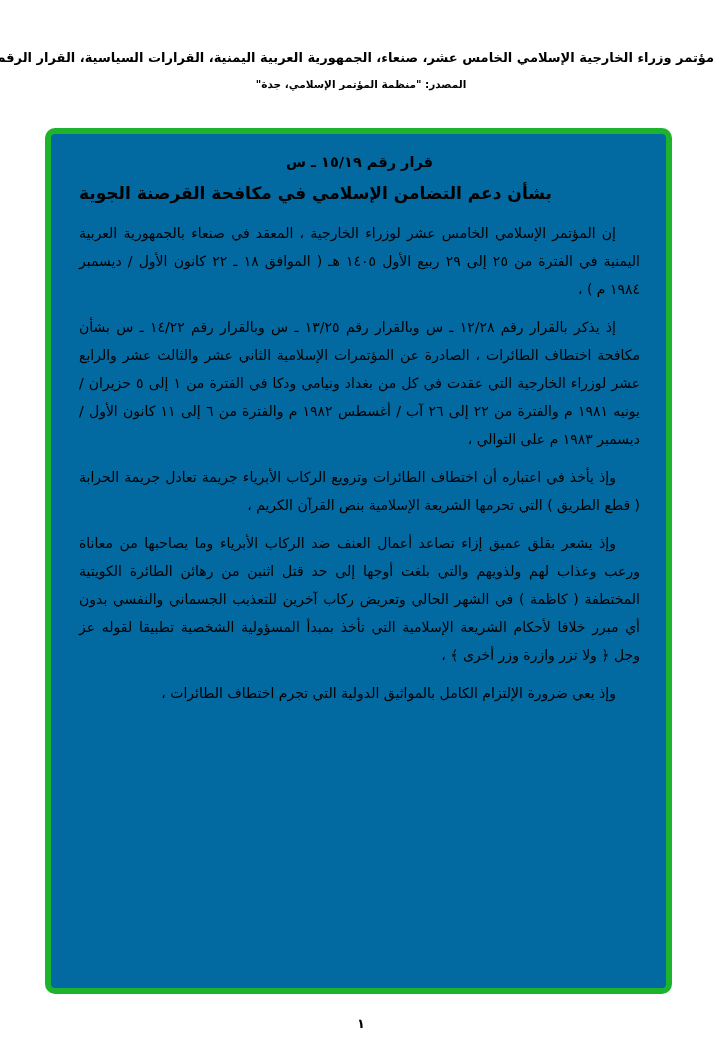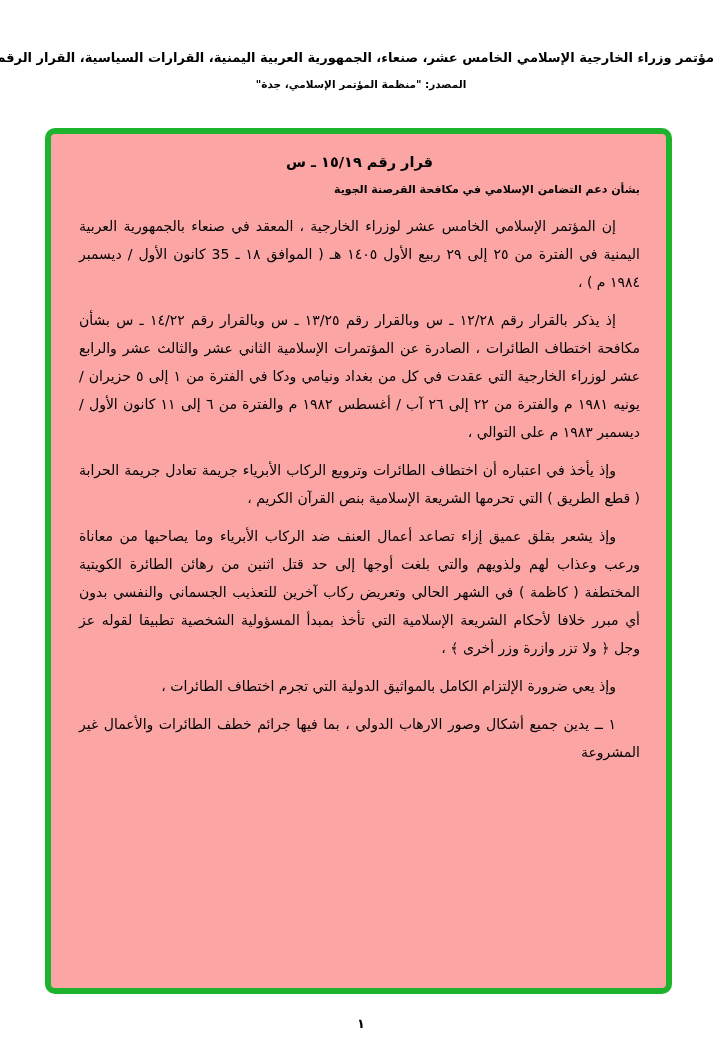--- a/index.html
+++ b/index.html
@@ -20,32 +20,32 @@
   }
   .header-source {
     font-size:10.5px; font-weight:bold; margin-top:13px;
   }
 
   .green-box {
     position:absolute; left:45px; top:128px;
     width:627px; height:866px;
     border:6px solid #1db32c; border-radius:10px;
     box-sizing:border-box; overflow:hidden;
-    background:#fca5a5;
+    background:#0369a1;
   }
   .content {
     position:absolute; top:0; right:0; left:0; bottom:0;
     padding:12px 26px 0 28px;
     direction:rtl;
   }
   .title-number {
     text-align:center; font-size:14.5px; font-weight:600; margin-top:8px;
   }
   .title-subject {
-    text-align:right; font-size:11px; font-weight:bold; margin-top:13px;
+    text-align:left; font-size:17px; font-weight:bold; margin-top:13px;
   }
   .para {
     font-size:14px; line-height:28px;
     text-align:justify; text-align-last:right;
     text-indent:24px;
     margin:10px 0 0 0;
   }
   .para:first-of-type { margin-top:16px; }
 
   .page-number {
@@ -61,24 +61,23 @@
   <div class="header">
     <div class="header-line">مؤتمر وزراء الخارجية الإسلامي الخامس عشر، صنعاء، الجمهورية العربية اليمنية، القرارات السياسية، القرار الرقم ١٥/١٩-س</div>
     <div class="header-source">المصدر:  "منظمة المؤتمر الإسلامي، جدة"</div>
   </div>
 
   <div class="green-box" style="border-color: rgb(29, 179, 44);">
     <div class="content">
       <div class="title-number">قرار رقم ١٥/١٩ ـ س</div>
       <div class="title-subject">بشأن دعم التضامن الإسلامي في مكافحة القرصنة الجوية</div>
 
-      <p class="para">إن المؤتمر الإسلامي الخامس عشر لوزراء الخارجية ، المعقد في صنعاء بالجمهورية العربية اليمنية في الفترة من ٢٥ إلى ٢٩ ربيع الأول ١٤٠٥ هـ ( الموافق ١٨ ـ 35 كانون الأول / ديسمبر ١٩٨٤ م ) ،</p>
+      <p class="para">إن المؤتمر الإسلامي الخامس عشر لوزراء الخارجية ، المعقد في صنعاء بالجمهورية العربية اليمنية في الفترة من ٢٥ إلى ٢٩ ربيع الأول ١٤٠٥ هـ ( الموافق ١٨ ـ ٢٢ كانون الأول / ديسمبر ١٩٨٤ م ) ،</p>
       <p class="para">إذ يذكر بالقرار رقم ١٢/٢٨ ـ س وبالقرار رقم ١٣/٢٥ ـ س وبالقرار رقم ١٤/٢٢ ـ س بشأن مكافحة اختطاف الطائرات ، الصادرة عن المؤتمرات الإسلامية الثاني عشر والثالث عشر والرابع عشر لوزراء الخارجية التي عقدت في كل من بغداد ونيامي ودكا في الفترة من ١ إلى ٥ حزيران / يونيه ١٩٨١ م والفترة من ٢٢ إلى ٢٦ آب / أغسطس ١٩٨٢ م والفترة من ٦ إلى ١١ كانون الأول / ديسمبر ١٩٨٣ م على التوالي ،</p>
       <p class="para">وإذ يأخذ في اعتباره أن اختطاف الطائرات وترويع الركاب الأبرياء جريمة تعادل جريمة الحرابة ( قطع الطريق ) التي تحرمها الشريعة الإسلامية بنص القرآن الكريم ،</p>
       <p class="para">وإذ يشعر بقلق عميق إزاء تصاعد أعمال العنف ضد الركاب الأبرياء وما يصاحبها من معاناة ورعب وعذاب لهم ولذويهم والتي بلغت أوجها إلى حد قتل اثنين من رهائن الطائرة الكويتية المختطفة ( كاظمة ) في الشهر الحالي وتعريض ركاب آخرين للتعذيب الجسماني والنفسي بدون أي مبرر خلافا لأحكام الشريعة الإسلامية التي تأخذ بمبدأ المسؤولية الشخصية تطبيقا لقوله عز وجل ﴿ ولا تزر وازرة وزر أخرى ﴾ ،</p>
       <p class="para">وإذ يعي ضرورة الإلتزام الكامل بالمواثيق الدولية التي تجرم اختطاف الطائرات ،</p>
-      <p class="para">١ ــ يدين جميع أشكال وصور الارهاب الدولي ، بما فيها جرائم خطف الطائرات والأعمال غير المشروعة</p>
     </div>
   </div>
 
   <div class="page-number">١</div>
 
 </div>
 
 </body></html>

